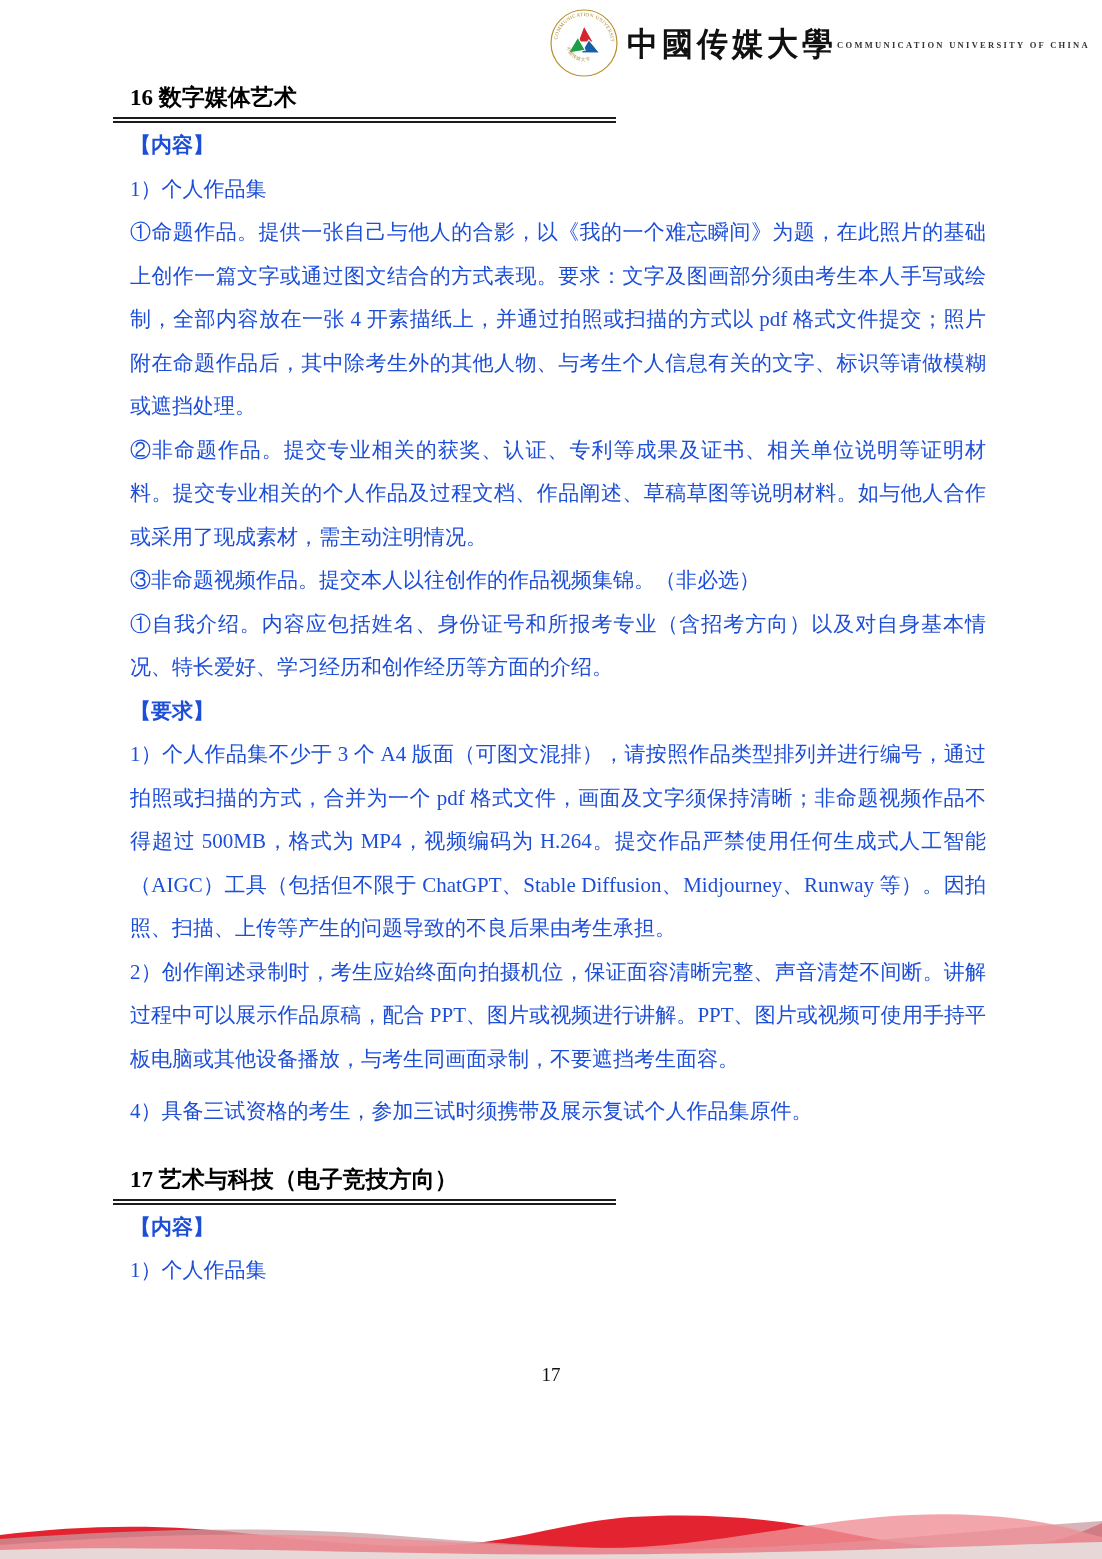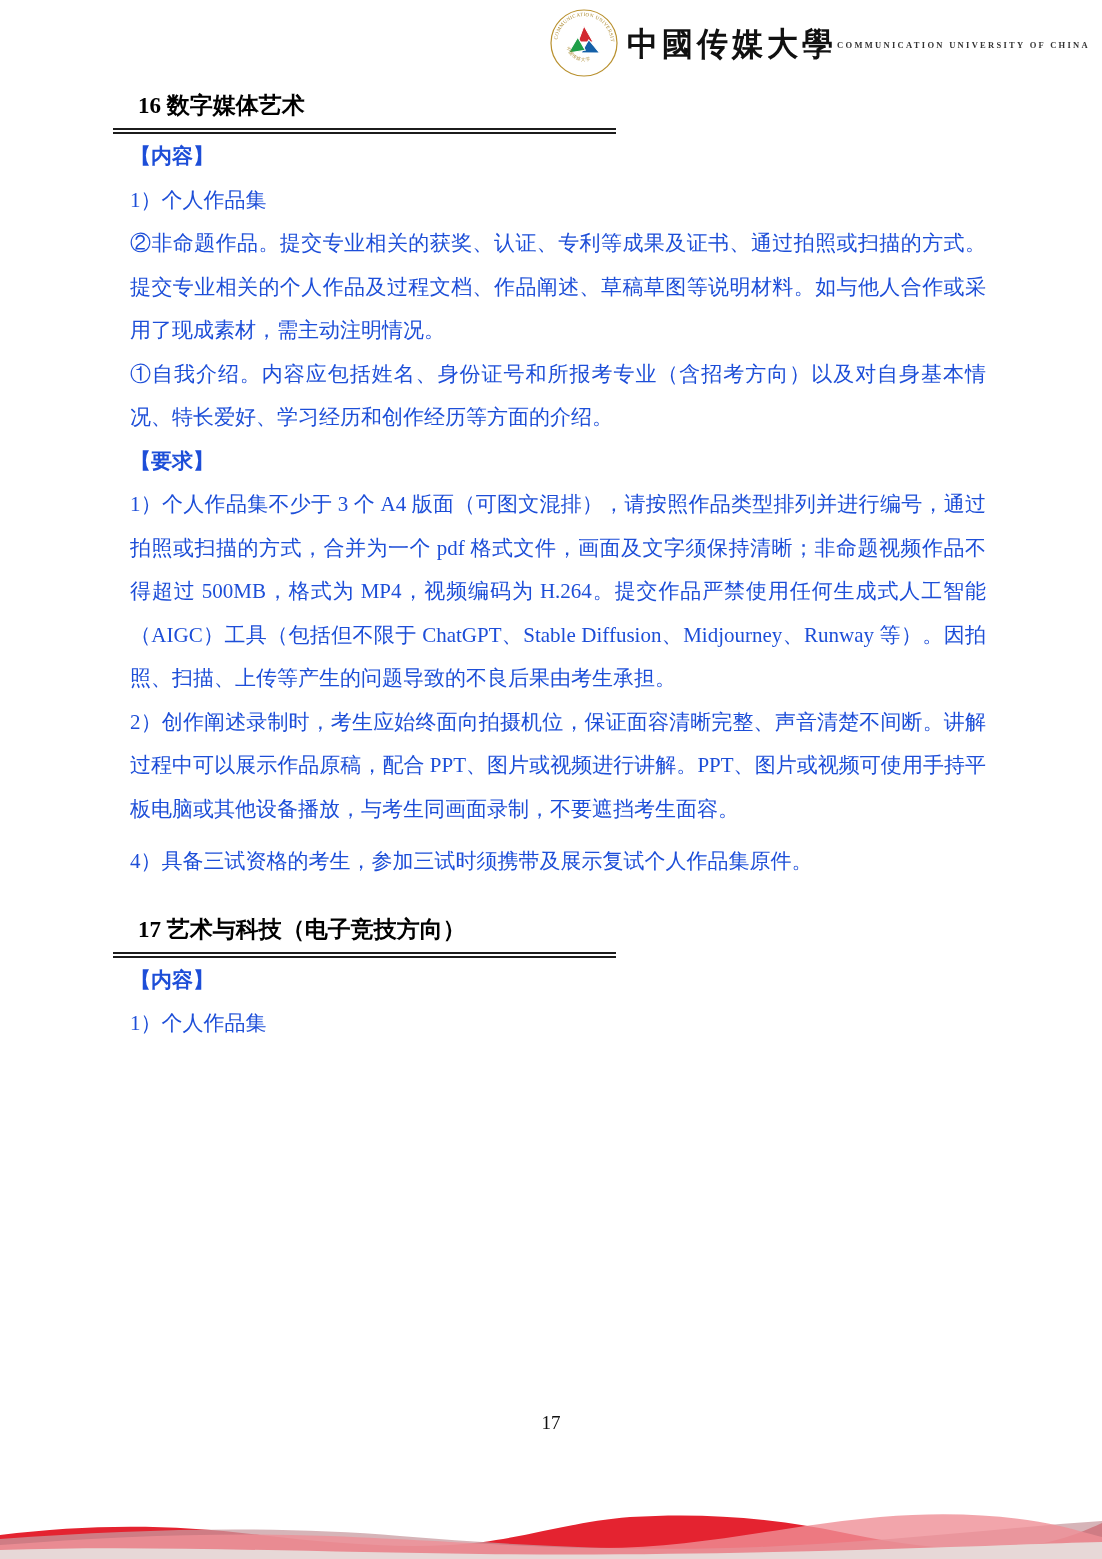--- a/index.html
+++ b/index.html
@@ -30,42 +30,42 @@
     margin-top:5px;font-size:8.5px;font-weight:700;letter-spacing:2.3px;color:#333;
     font-family:"Liberation Serif","DejaVu Serif",serif;
     white-space:nowrap;
   }
 
   
   .content{
     position:absolute;left:130px;top:84px;width:856px;
   }
   .sec-title{
-    margin:8px;font-size:23px;font-weight:700;line-height:28px;color:#000;
+    margin:0;font-size:23px;font-weight:700;line-height:28px;color:#000;
     font-family:"Liberation Serif","DejaVu Serif",serif;
   }
   .rule{
     width:503px;margin-left:-17px;margin-top:5px;margin-bottom:0;
     height:2px;
     border-top:2.2px solid #1c1c1c;
     border-bottom:2.2px solid #1c1c1c;
   }
   .blocks{margin-top:1px;}
   .blk{
     margin:0;font-size:21px;line-height:43.5px;
     text-align:justify;color:#1d4ed8;
     word-break:break-word;
   }
   .blk.label{font-weight:700;text-align:left;}
   .blk.gap{margin-top:9px;}
   .sec-title.second{margin-top:32px;}
 
   
   .page-number{
-    position:absolute;left:0;right:0;top:1412px;
+    position:absolute;left:0;right:0;top:1364px;
     text-align:center;font-size:19px;color:#111;
   }
   .waves{position:absolute;left:0;bottom:0;width:1102px;height:70px;display:block;}
 </style>
 </head>
 <body>
 
 <div class="page">
 
   <div class="logo-block">
@@ -96,21 +96,23 @@
   </div>
 
   <div class="content">
 
     <h2 class="sec-title">16 数字媒体艺术</h2>
     <div class="rule"></div>
 
     <div class="blocks">
       <p class="blk label">【内容】</p>
       <p class="blk">1）个人作品集</p>
-      <p class="blk">②非命题作品。提交专业相关的获奖、认证、专利等成果及证书、通过拍照或扫描的方式。提交专业相关的个人作品及过程文档、作品阐述、草稿草图等说明材料。如与他人合作或采用了现成素材，需主动注明情况。</p>
+      <p class="blk">①命题作品。提供一张自己与他人的合影，以《我的一个难忘瞬间》为题，在此照片的基础上创作一篇文字或通过图文结合的方式表现。要求：文字及图画部分须由考生本人手写或绘制，全部内容放在一张 4 开素描纸上，并通过拍照或扫描的方式以 pdf 格式文件提交；照片附在命题作品后，其中除考生外的其他人物、与考生个人信息有关的文字、标识等请做模糊或遮挡处理。</p>
+      <p class="blk">②非命题作品。提交专业相关的获奖、认证、专利等成果及证书、相关单位说明等证明材料。提交专业相关的个人作品及过程文档、作品阐述、草稿草图等说明材料。如与他人合作或采用了现成素材，需主动注明情况。</p>
+      <p class="blk">③非命题视频作品。提交本人以往创作的作品视频集锦。（非必选）</p>
       <p class="blk">①自我介绍。内容应包括姓名、身份证号和所报考专业（含招考方向）以及对自身基本情况、特长爱好、学习经历和创作经历等方面的介绍。</p>
       <p class="blk label">【要求】</p>
       <p class="blk">1）个人作品集不少于 3 个 A4 版面（可图文混排），请按照作品类型排列并进行编号，通过拍照或扫描的方式，合并为一个 pdf 格式文件，画面及文字须保持清晰；非命题视频作品不得超过 500MB，格式为 MP4，视频编码为 H.264。提交作品严禁使用任何生成式人工智能（AIGC）工具（包括但不限于 ChatGPT、Stable Diffusion、Midjourney、Runway 等）。因拍照、扫描、上传等产生的问题导致的不良后果由考生承担。</p>
       <p class="blk">2）创作阐述录制时，考生应始终面向拍摄机位，保证面容清晰完整、声音清楚不间断。讲解过程中可以展示作品原稿，配合 PPT、图片或视频进行讲解。PPT、图片或视频可使用手持平板电脑或其他设备播放，与考生同画面录制，不要遮挡考生面容。</p>
       <p class="blk gap">4）具备三试资格的考生，参加三试时须携带及展示复试个人作品集原件。</p>
     </div>
 
     <h2 class="sec-title second">17 艺术与科技（电子竞技方向）</h2>
     <div class="rule"></div>
 

